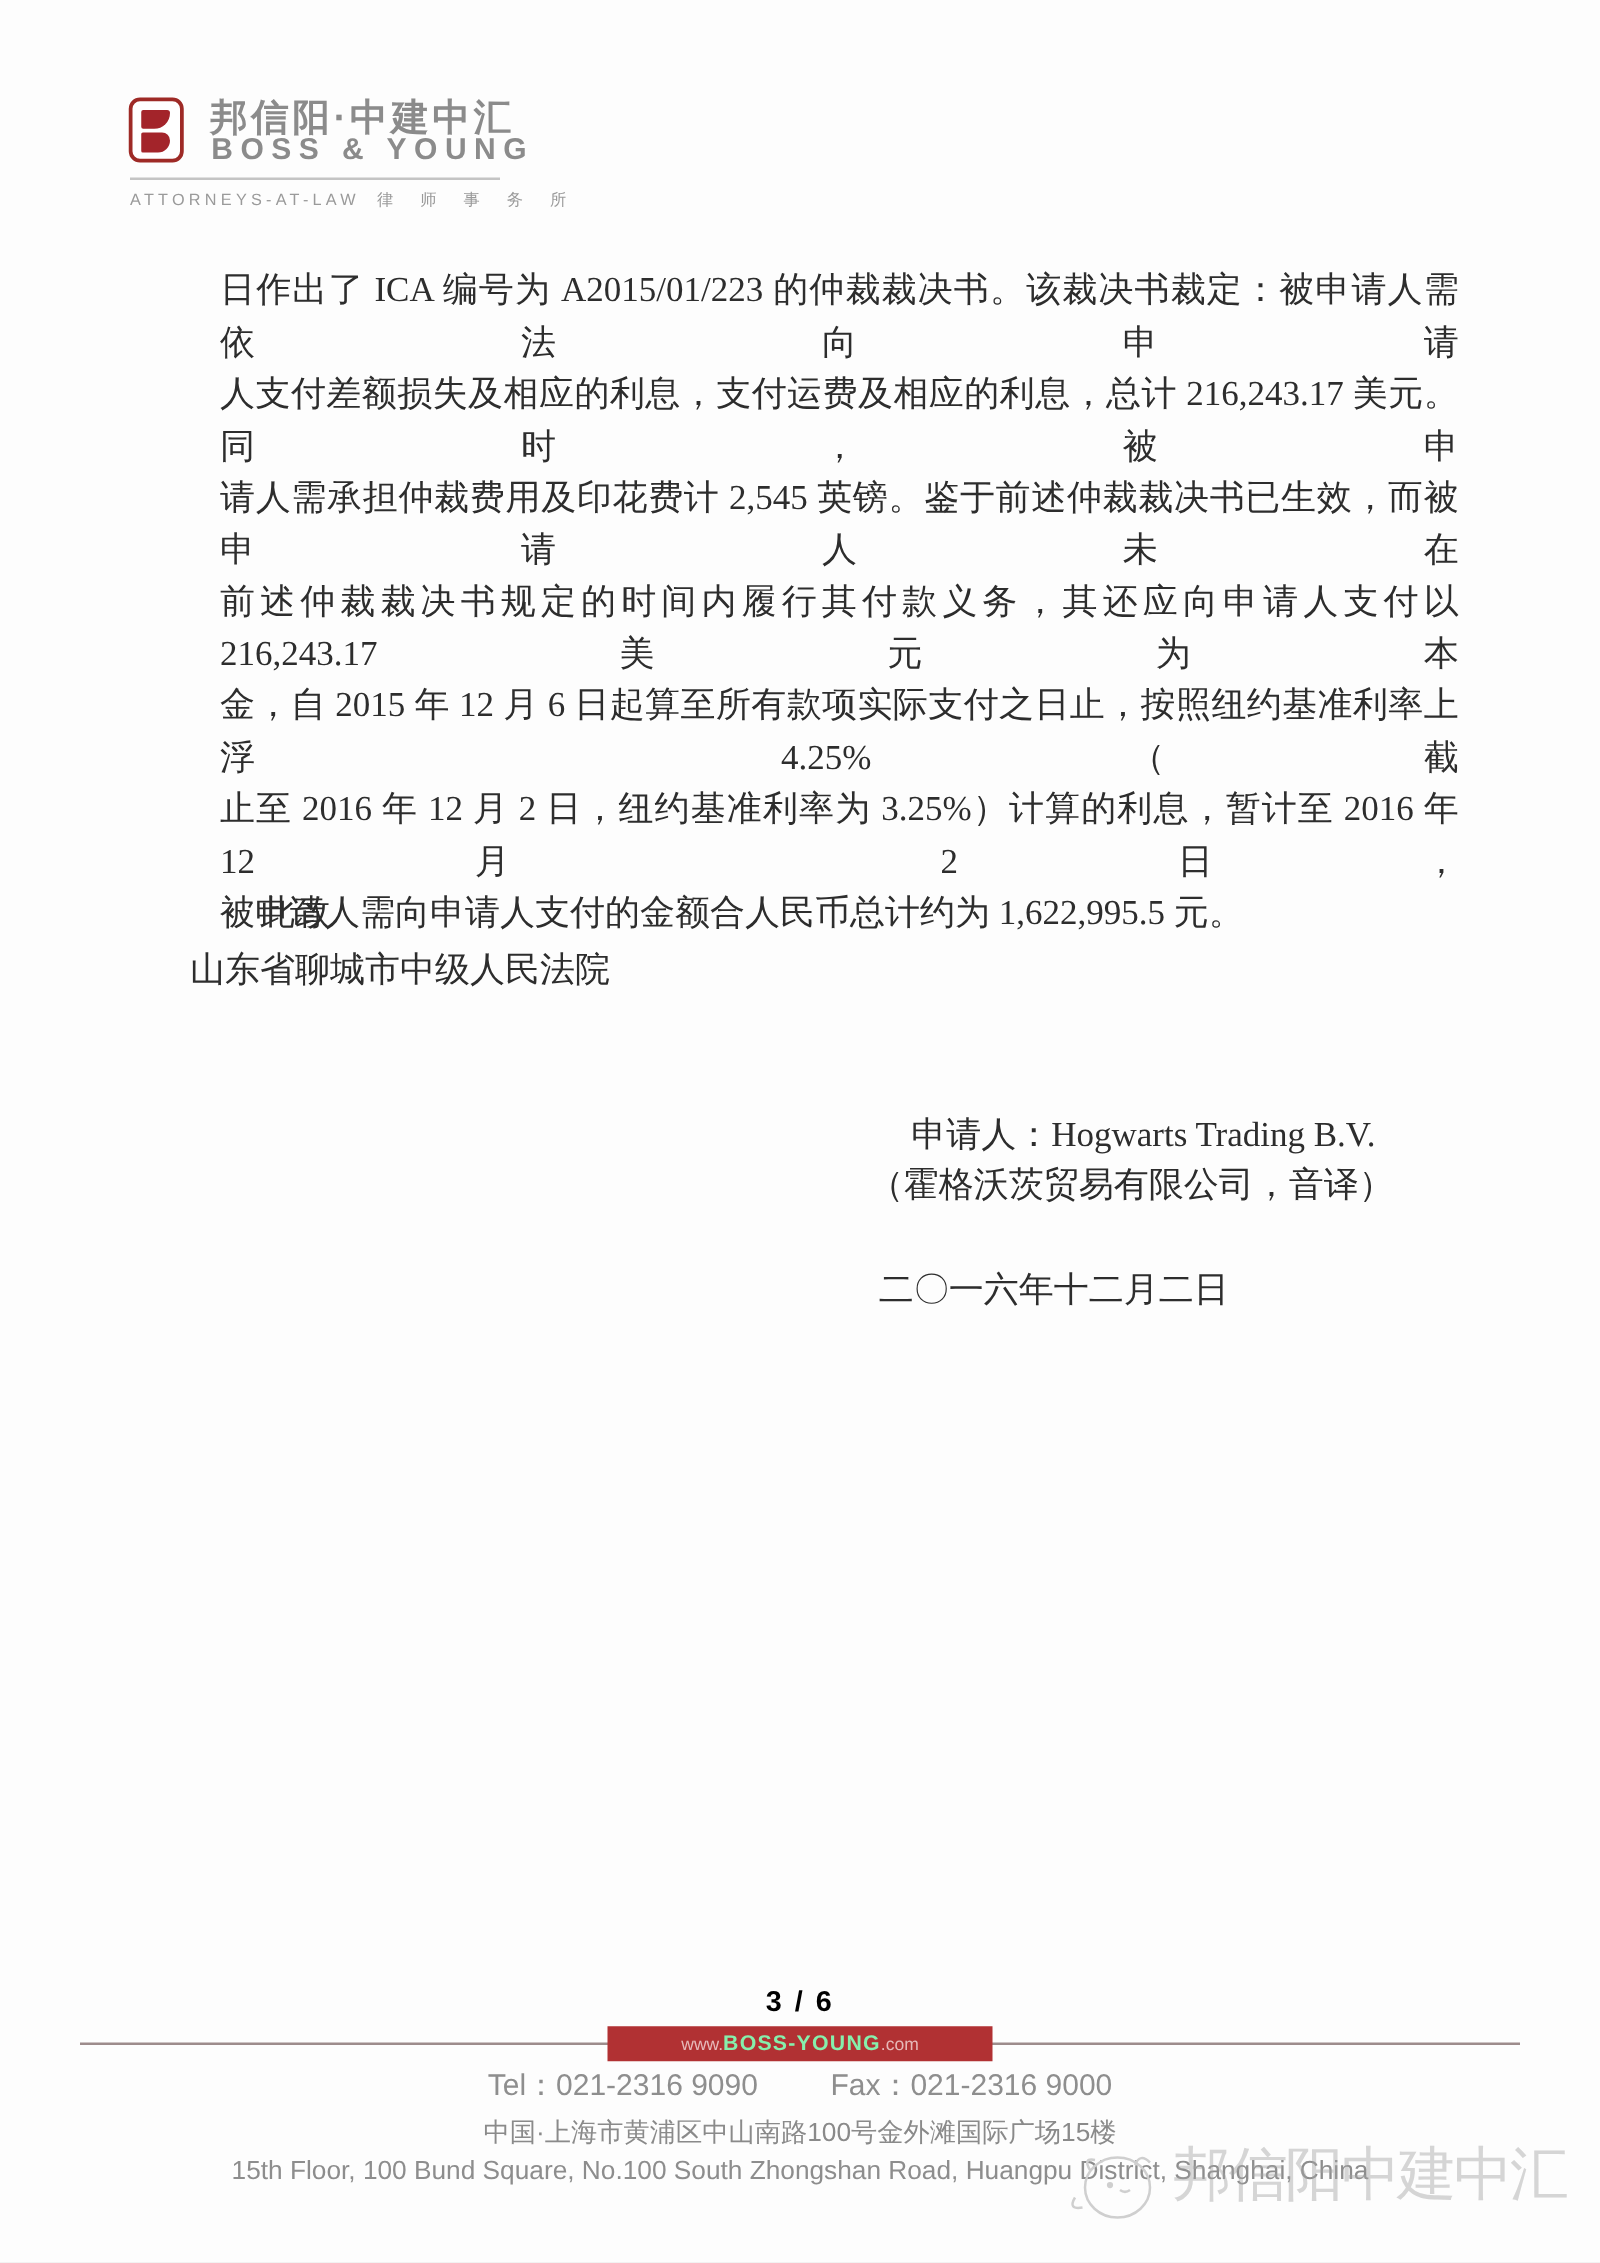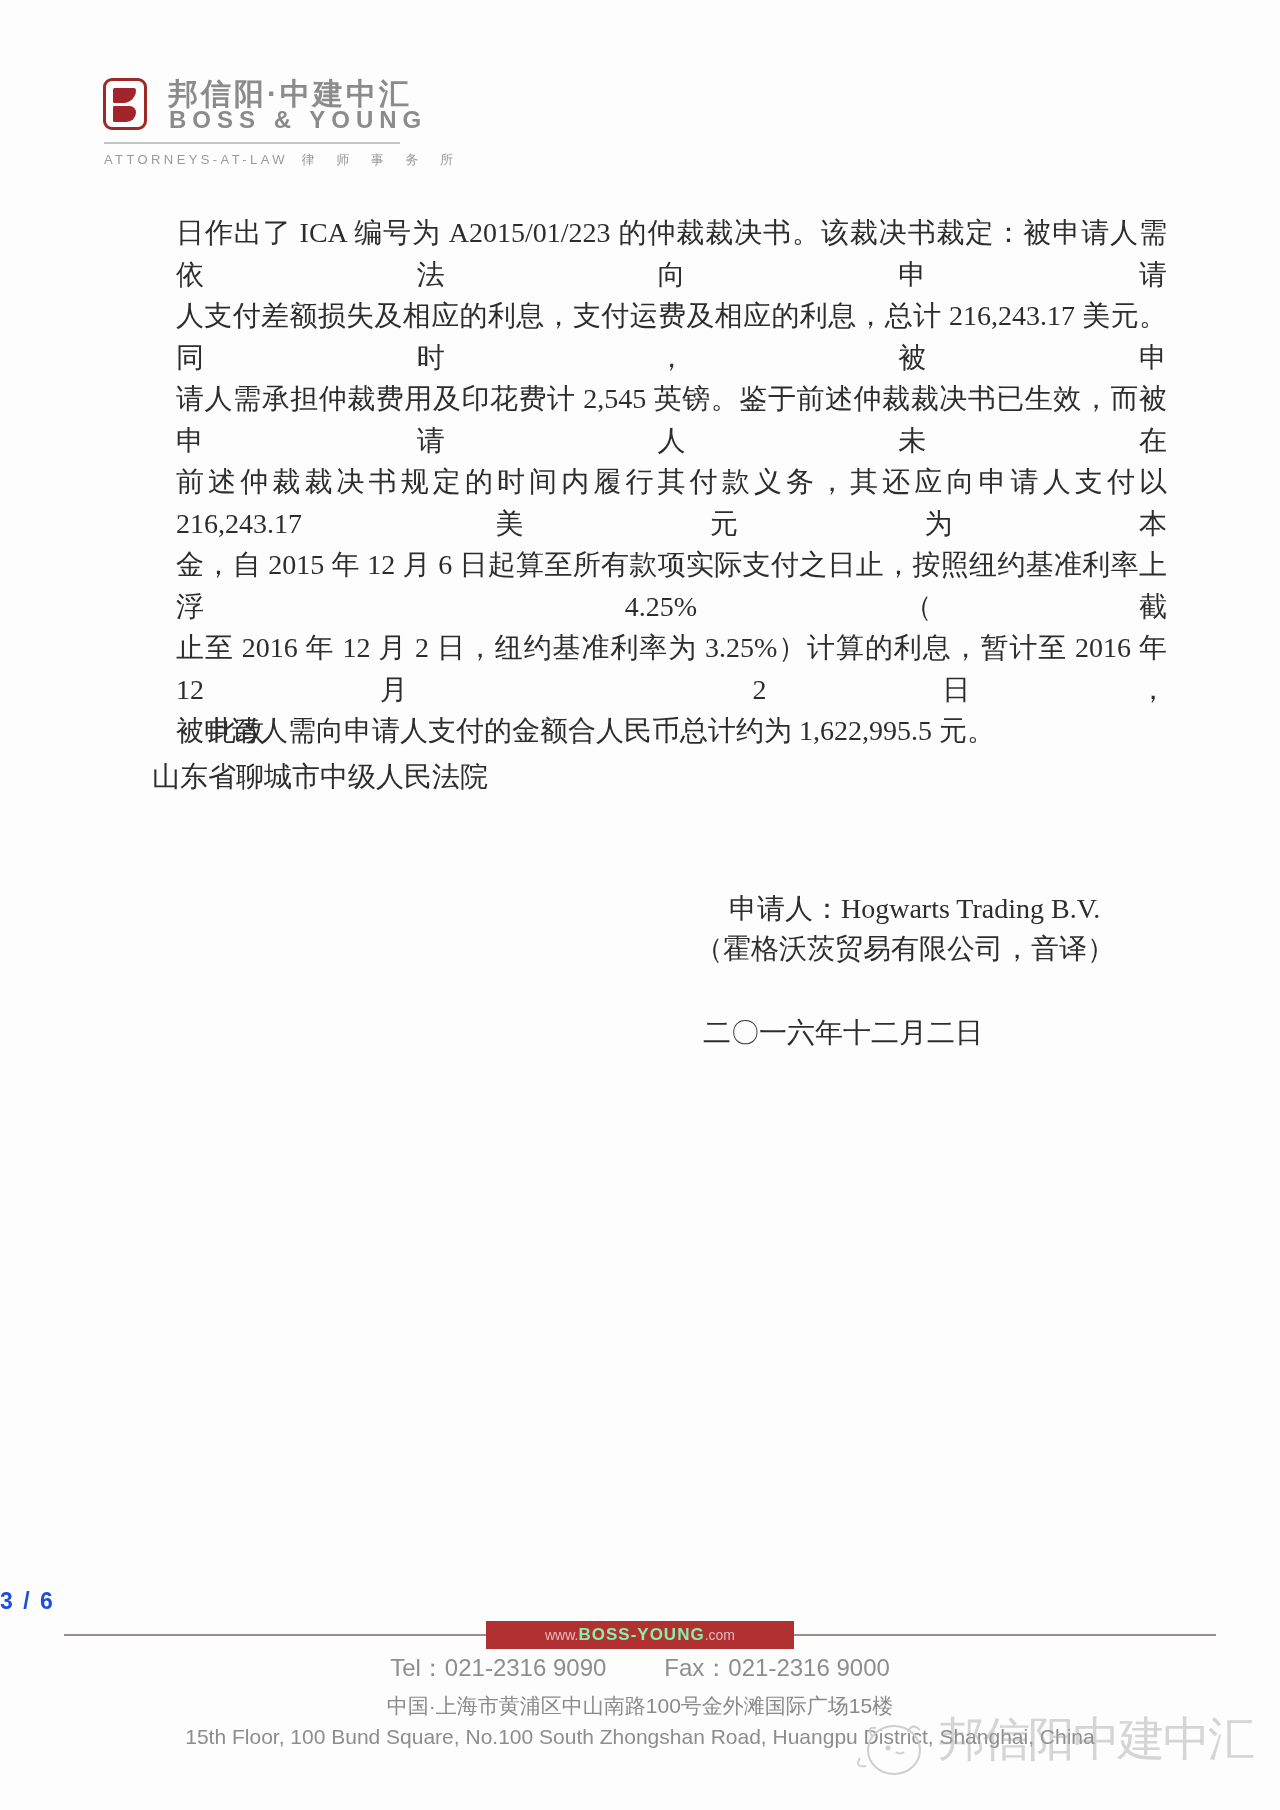--- a/index.html
+++ b/index.html
@@ -60,22 +60,23 @@
   .tline{text-align:justify;text-align-last:justify;}
   .tline.last{text-align-last:left;}
   .doc-line{
     position:absolute;
     font-size:28px;line-height:41.5px;color:#2d2d2d;white-space:nowrap;
   }
 
   
   .page-num{
     position:absolute;top:1588px;left:0;width:100%;
+    text-align:center;
     font-family:"Liberation Sans","DejaVu Sans",sans-serif;
-    font-size:23px;font-weight:700;color:#1d4ed8;letter-spacing:2px;
+    font-size:23px;font-weight:700;color:#000000;letter-spacing:2px;
   }
   .band-wrap{position:absolute;top:1621px;left:0;right:0;height:28px;}
   .band-line{
     position:absolute;top:13px;left:64px;right:64px;height:2px;
     background:#9d8c8c;
   }
   .band{
     position:absolute;left:50%;top:0;transform:translateX(-50%);
     width:308px;height:28px;background:#b13133;
     display:flex;align-items:center;justify-content:center;

